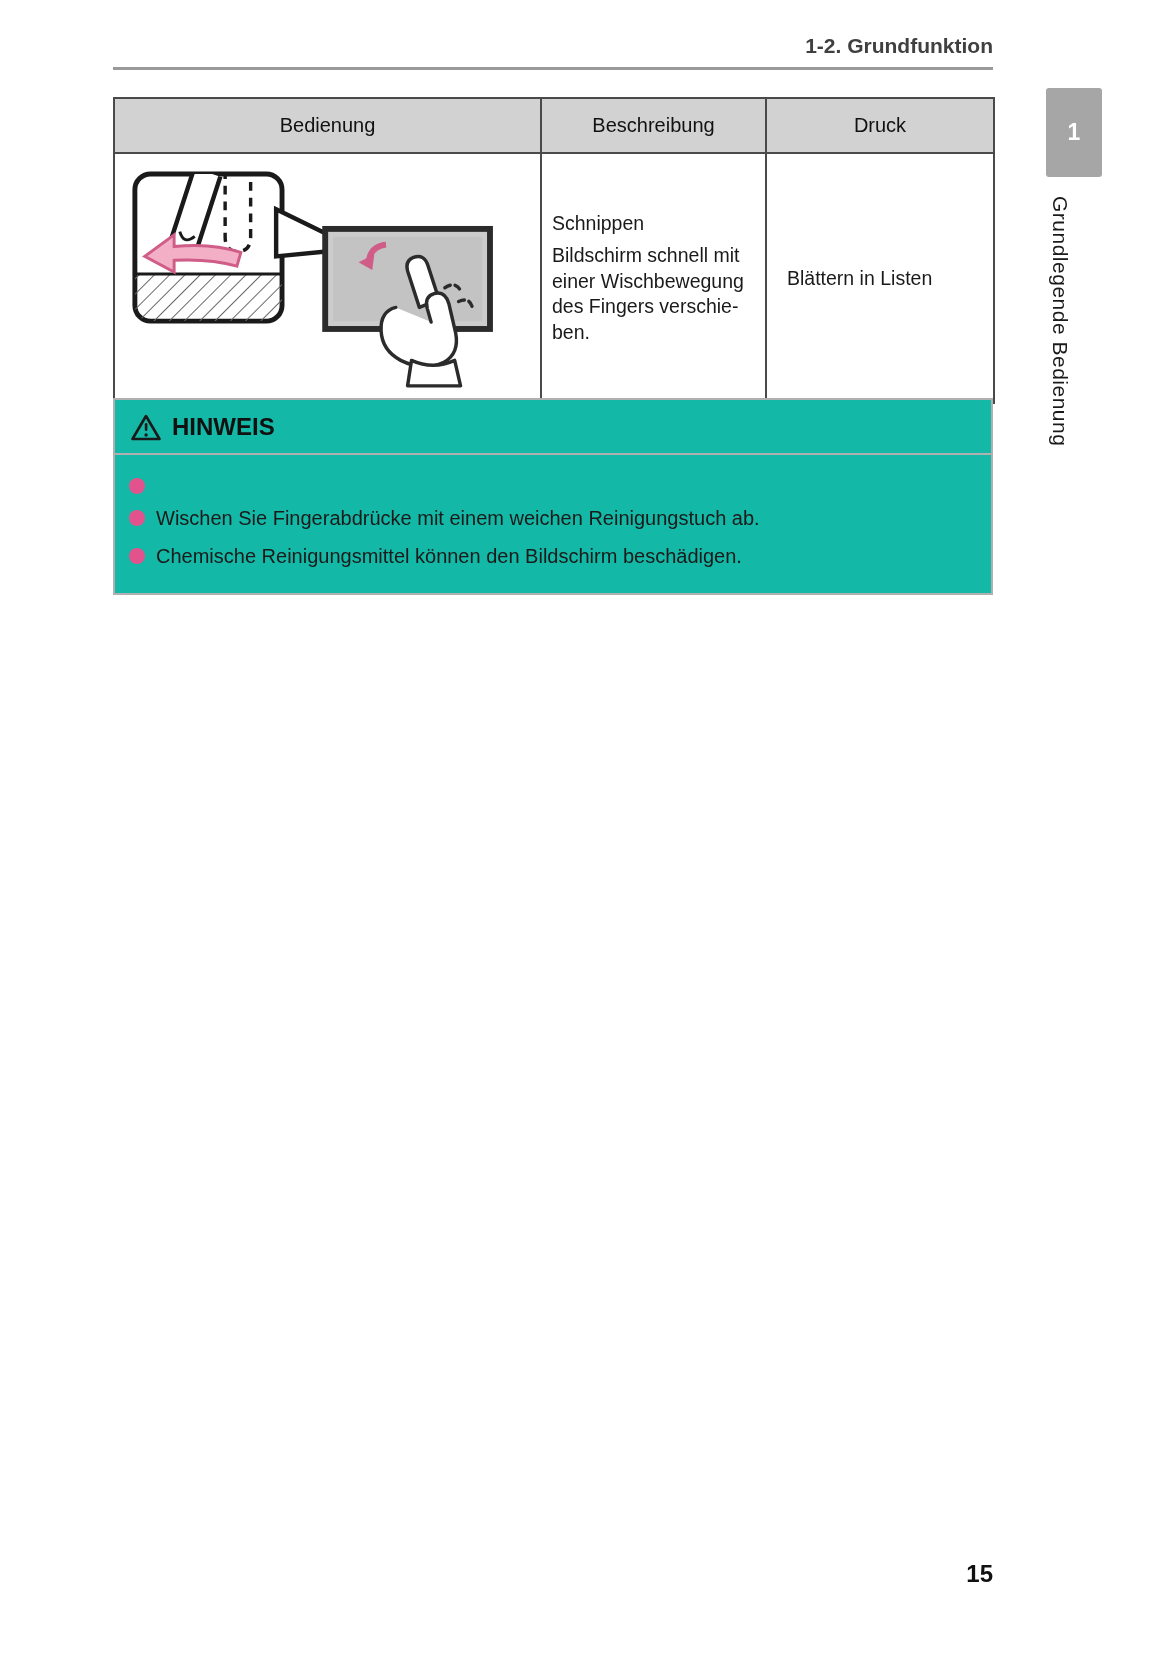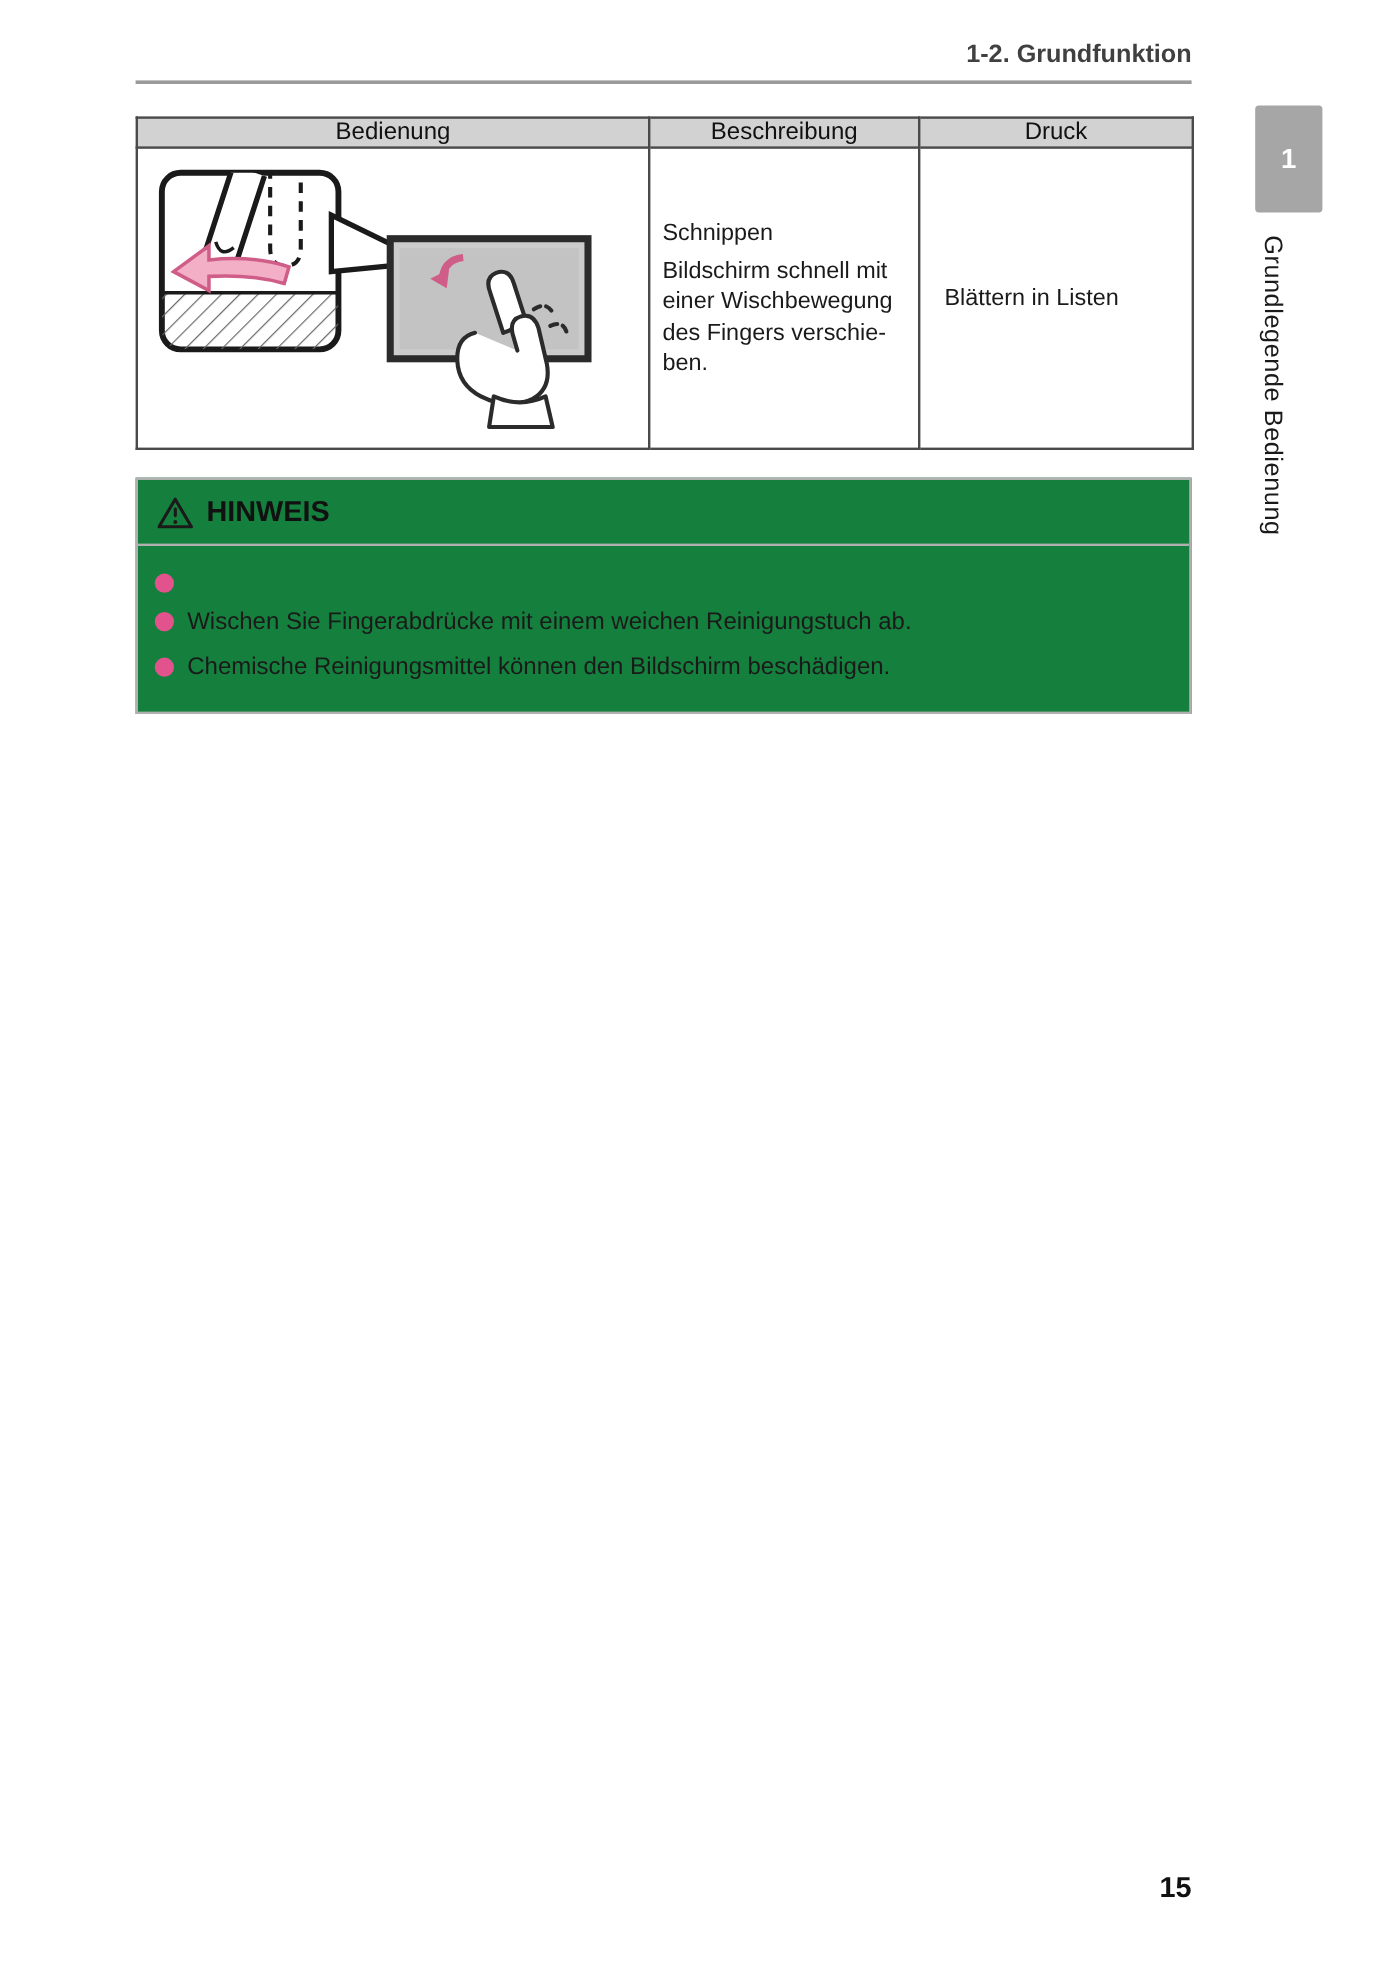--- a/index.html
+++ b/index.html
@@ -25,41 +25,41 @@
   
   .op-table {
     position: absolute; left: 113px; top: 97px; width: 880px;
     border-collapse: collapse; table-layout: fixed;
   }
   .op-table th, .op-table td {
     border: 2px solid #4a4a4a;
   }
   .op-table th {
     background: #d2d2d2; font-weight: normal; font-size: 20px;
-    height: 25px; text-align: center; vertical-align: middle; color: #111;
+    height: 55px; text-align: center; vertical-align: middle; color: #111;
   }
   .col-bedienung { width: 427px; }
   .col-beschreibung { width: 225px; }
   .col-zweck { width: 228px; }
   .cell-illustration {
     height: 243px; vertical-align: middle; text-align: left; padding: 8px 0 8px 14px;
   }
   .cell-desc {
     vertical-align: middle; padding: 10px 8px 10px 10px;
     font-size: 19.5px; line-height: 1.3;
   }
   .cell-desc .desc-title { margin-bottom: 7px; }
   .cell-zweck-td {
     vertical-align: middle; padding: 10px 6px 10px 20px; font-size: 19.5px;
   }
 
   
   .notice {
     position: absolute; left: 113px; top: 398px; width: 880px;
-    border: 2px solid #b0b0b0; background: #15803d;
+    border: 2px solid #b0b0b0; background: #14b8a6;
   }
   .notice-title-bar {
     display: flex; align-items: center; gap: 11px;
     padding: 13px 16px 12px 16px;
     border-bottom: 2px solid #b0b0b0;
   }
   .notice-title-text { font-weight: bold; font-size: 24px; color: #111; }
   .notice-body { padding: 18px 16px 12px 12px; }
   .notice-item { display: flex; margin-bottom: 11px; font-size: 20px; line-height: 1.35; }
   .bullet {

